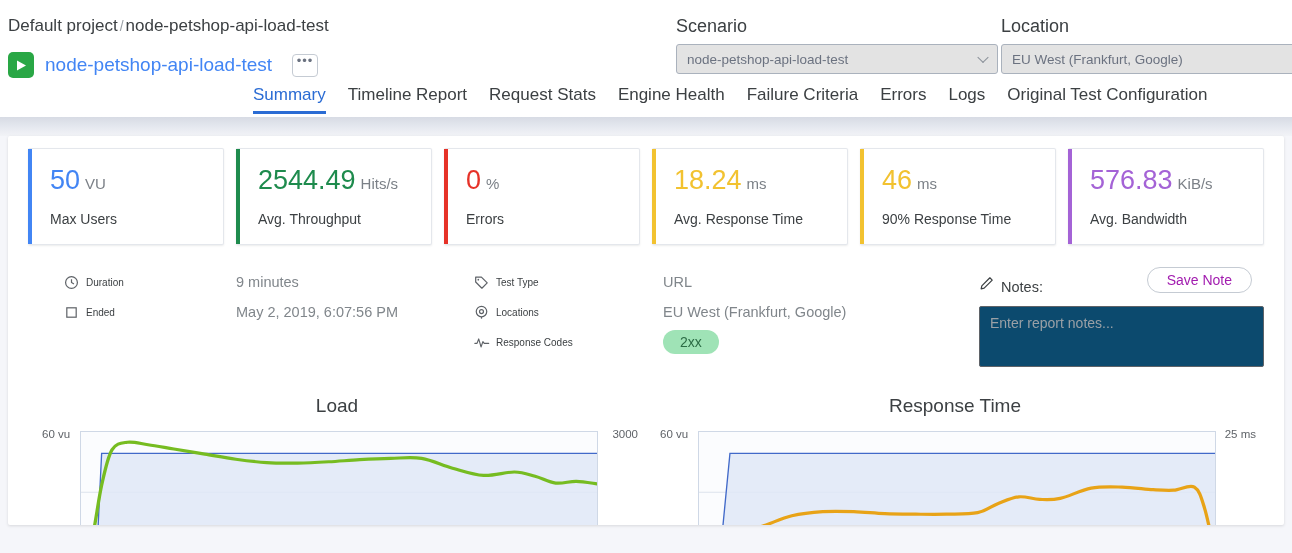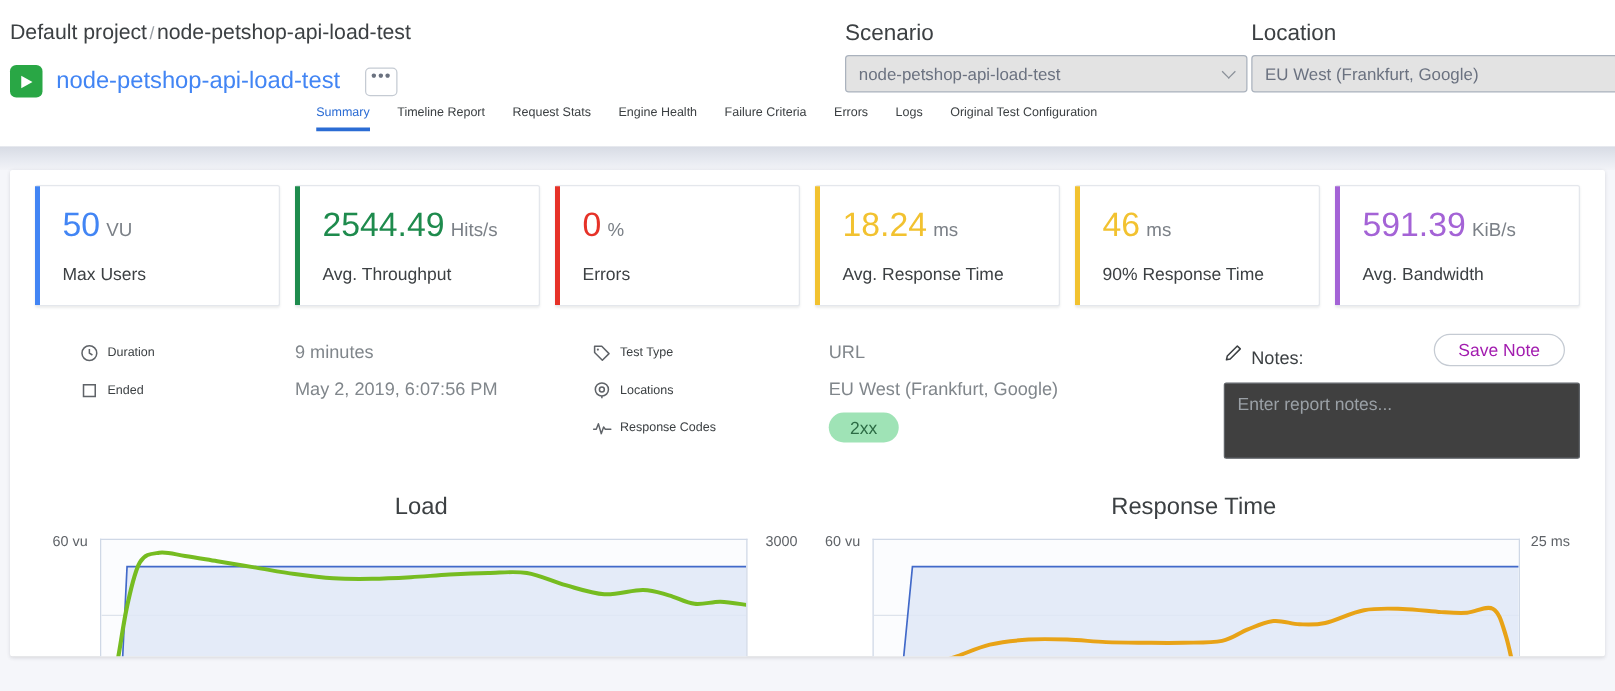--- a/index.html
+++ b/index.html
@@ -61,21 +61,21 @@
   }
   #scenario-field { left:676px; width:322px; }
   #location-field { left:1001px; width:330px; }
 
   
   .tabs {
     position:absolute; left:0; right:0; bottom:0; height:32px;
     display:flex; align-items:flex-start; padding-left:253px; gap:0;
   }
   .tab {
-    font-size:10px; color:#3c4043; padding:0 11px 9px 11px;
+    font-size:17px; color:#3c4043; padding:0 11px 9px 11px;
     cursor:pointer; white-space:nowrap; position:relative;
   }
   .tab:first-child { padding-left:0; }
   .tab.active { color:#2b6cd4; font-weight:400; }
   .tab.active::after {
     content:""; position:absolute; left:0; right:11px; bottom:0;
     height:3px; background:#2b6cd4;
   }
 
   
@@ -136,21 +136,21 @@
   .notes-label { font-size:14.5px; color:#3c4043; margin-left:7px; }
   .save-note-btn {
     position:absolute; right:12px; top:0;
     border:1px solid #c5cbd3; border-radius:13px; background:#fff;
     color:#a21caf; font-size:14px; padding:4px 19px; cursor:pointer;
     font-family:Liberation Sans, sans-serif;
   }
   .notes-area {
     margin-top:11px; width:285px; height:61px;
     border:1.5px solid #5f6368; border-radius:2px;
-    background:#404040; padding:8px 10px; font-size:14px; color:#9aa0a6;
+    background:#0c4a6e; padding:8px 10px; font-size:14px; color:#9aa0a6;
     resize:none; font-family:"Liberation Sans", sans-serif;
   }
   .notes-area::placeholder { color:#9aa0a6; }
 
   
   .charts { display:flex; padding:0 20px; }
   .chart-block { flex:1 1 0; position:relative; height:135px; }
   .chart-title {
     text-align:center; font-size:19px; color:#3c4043; margin-bottom:14px;
   }
@@ -239,21 +239,21 @@
       <div><span class="stat-value" style="color:#f2c230">18.24</span><span class="stat-unit">ms</span></div>
       <div class="stat-label">Avg. Response Time</div>
     </div>
     <div class="stat-card">
       <span class="accent" style="background:#f2c230"></span>
       <div><span class="stat-value" style="color:#f2c230">46</span><span class="stat-unit">ms</span></div>
       <div class="stat-label">90% Response Time</div>
     </div>
     <div class="stat-card">
       <span class="accent" style="background:#a463d6"></span>
-      <div><span class="stat-value" style="color:#a463d6">591.39</span><span class="stat-unit">KiB/s</span></div>
+      <div><span class="stat-value" style="color:#a463d6">576.83</span><span class="stat-unit">KiB/s</span></div>
       <div class="stat-label">Avg. Bandwidth</div>
     </div>
   </div>
 
   <div class="details">
 
     <div class="detail-col" id="detail-col-1">
       <div class="detail-row">
         <span class="detail-ico">
           <svg width="15" height="15" viewBox="0 0 16 16" fill="none" stroke="#5f6368" stroke-width="1.3">

